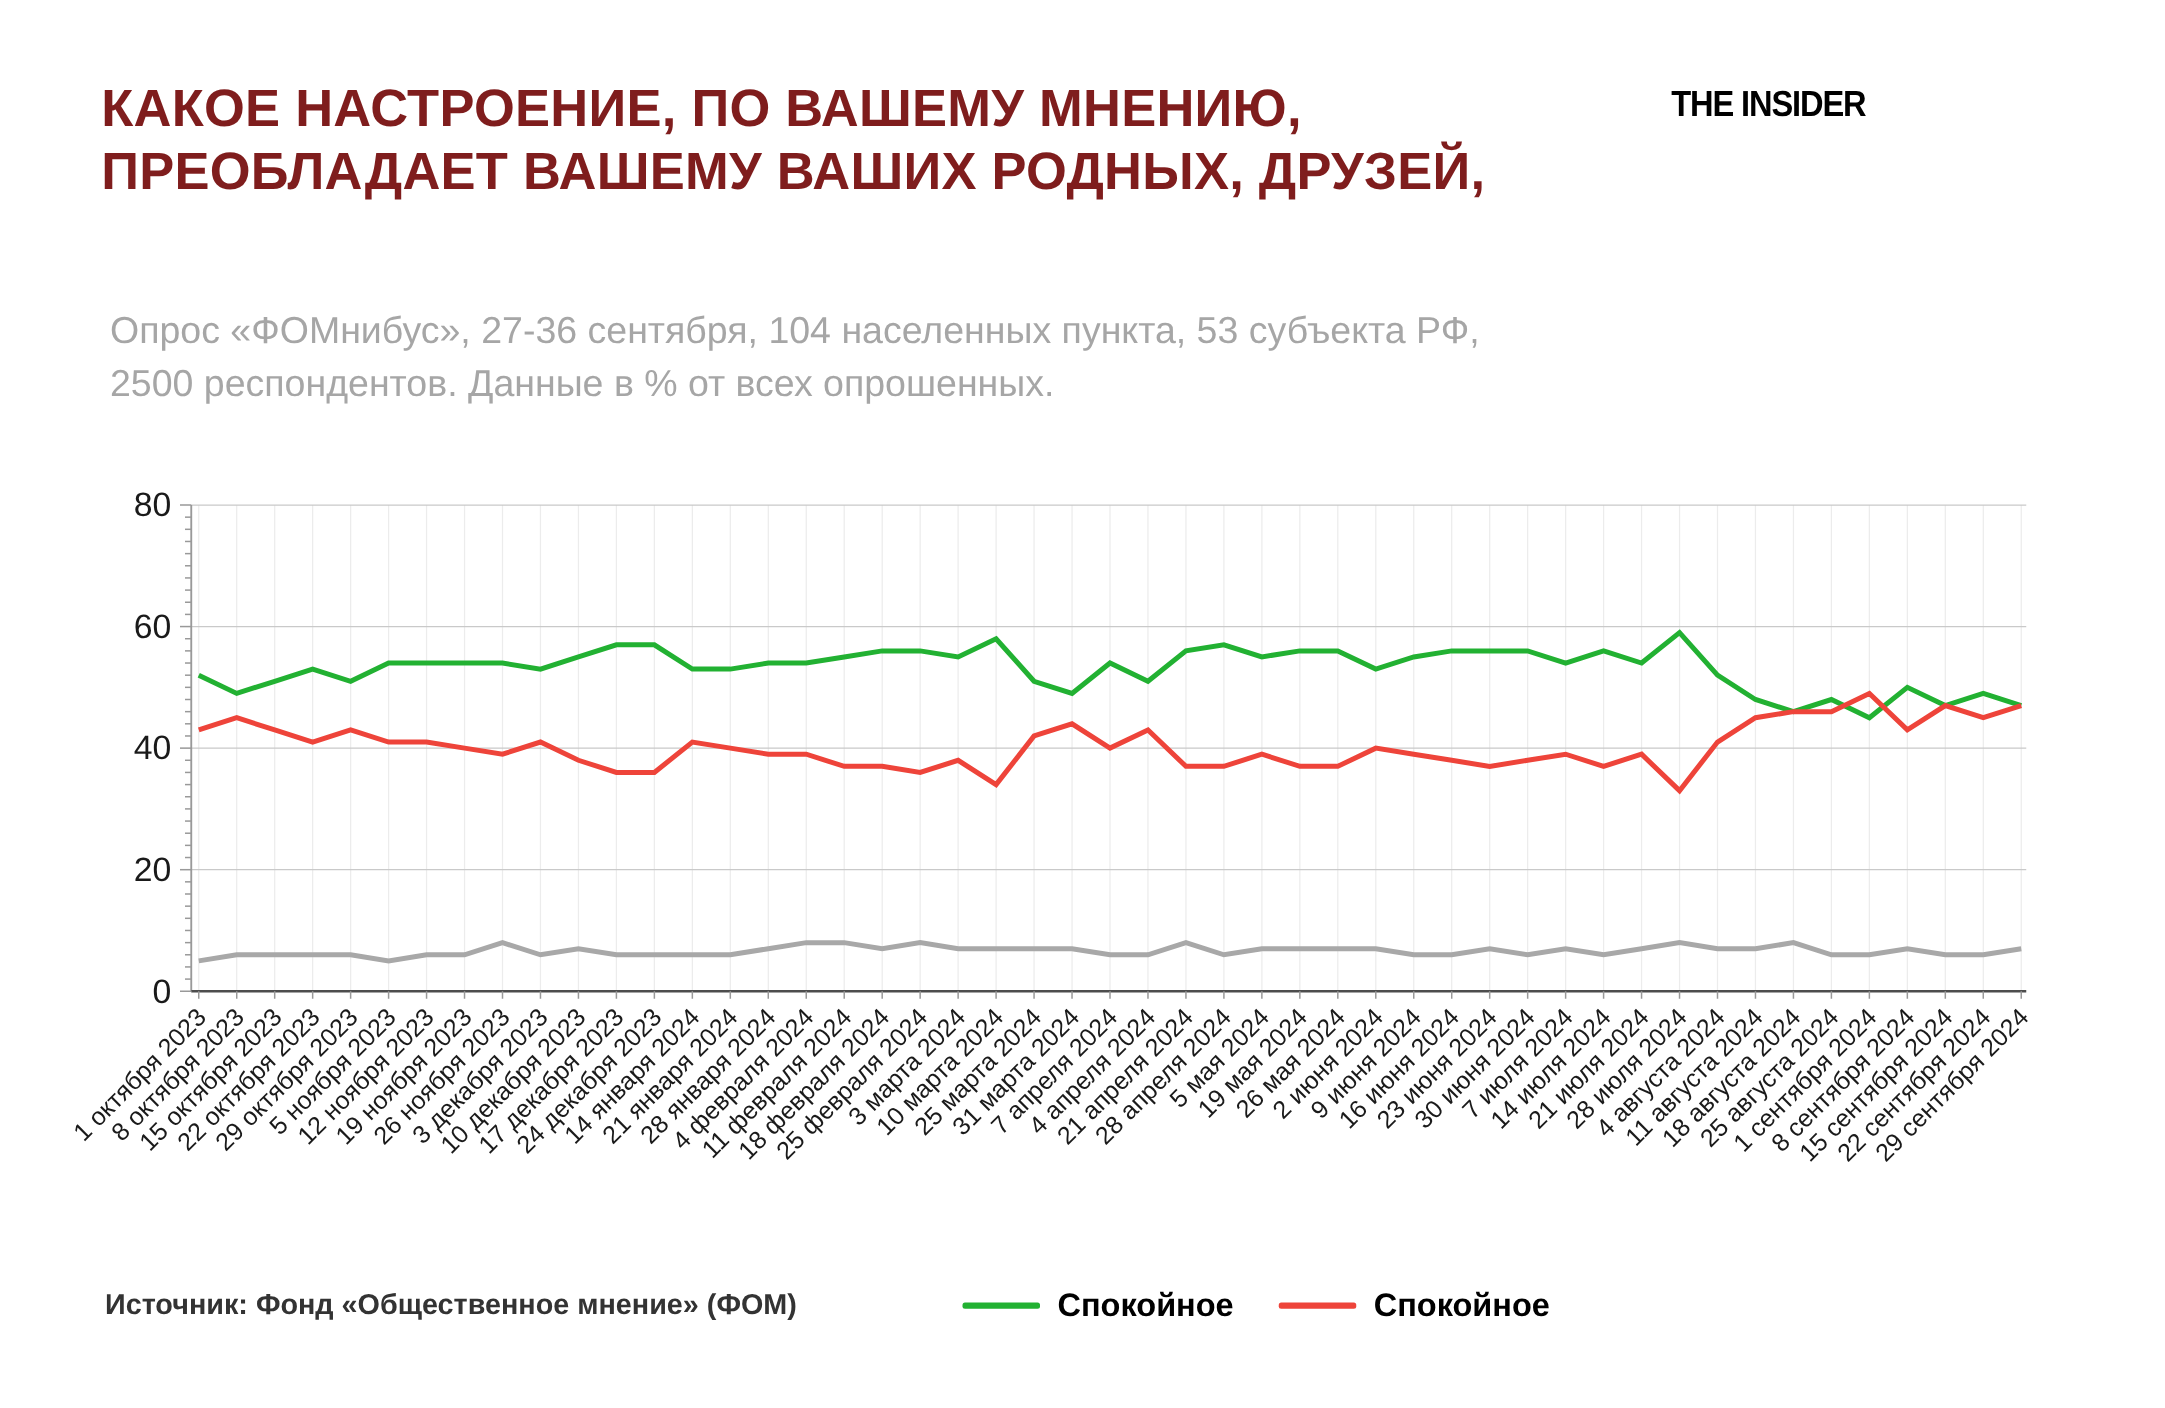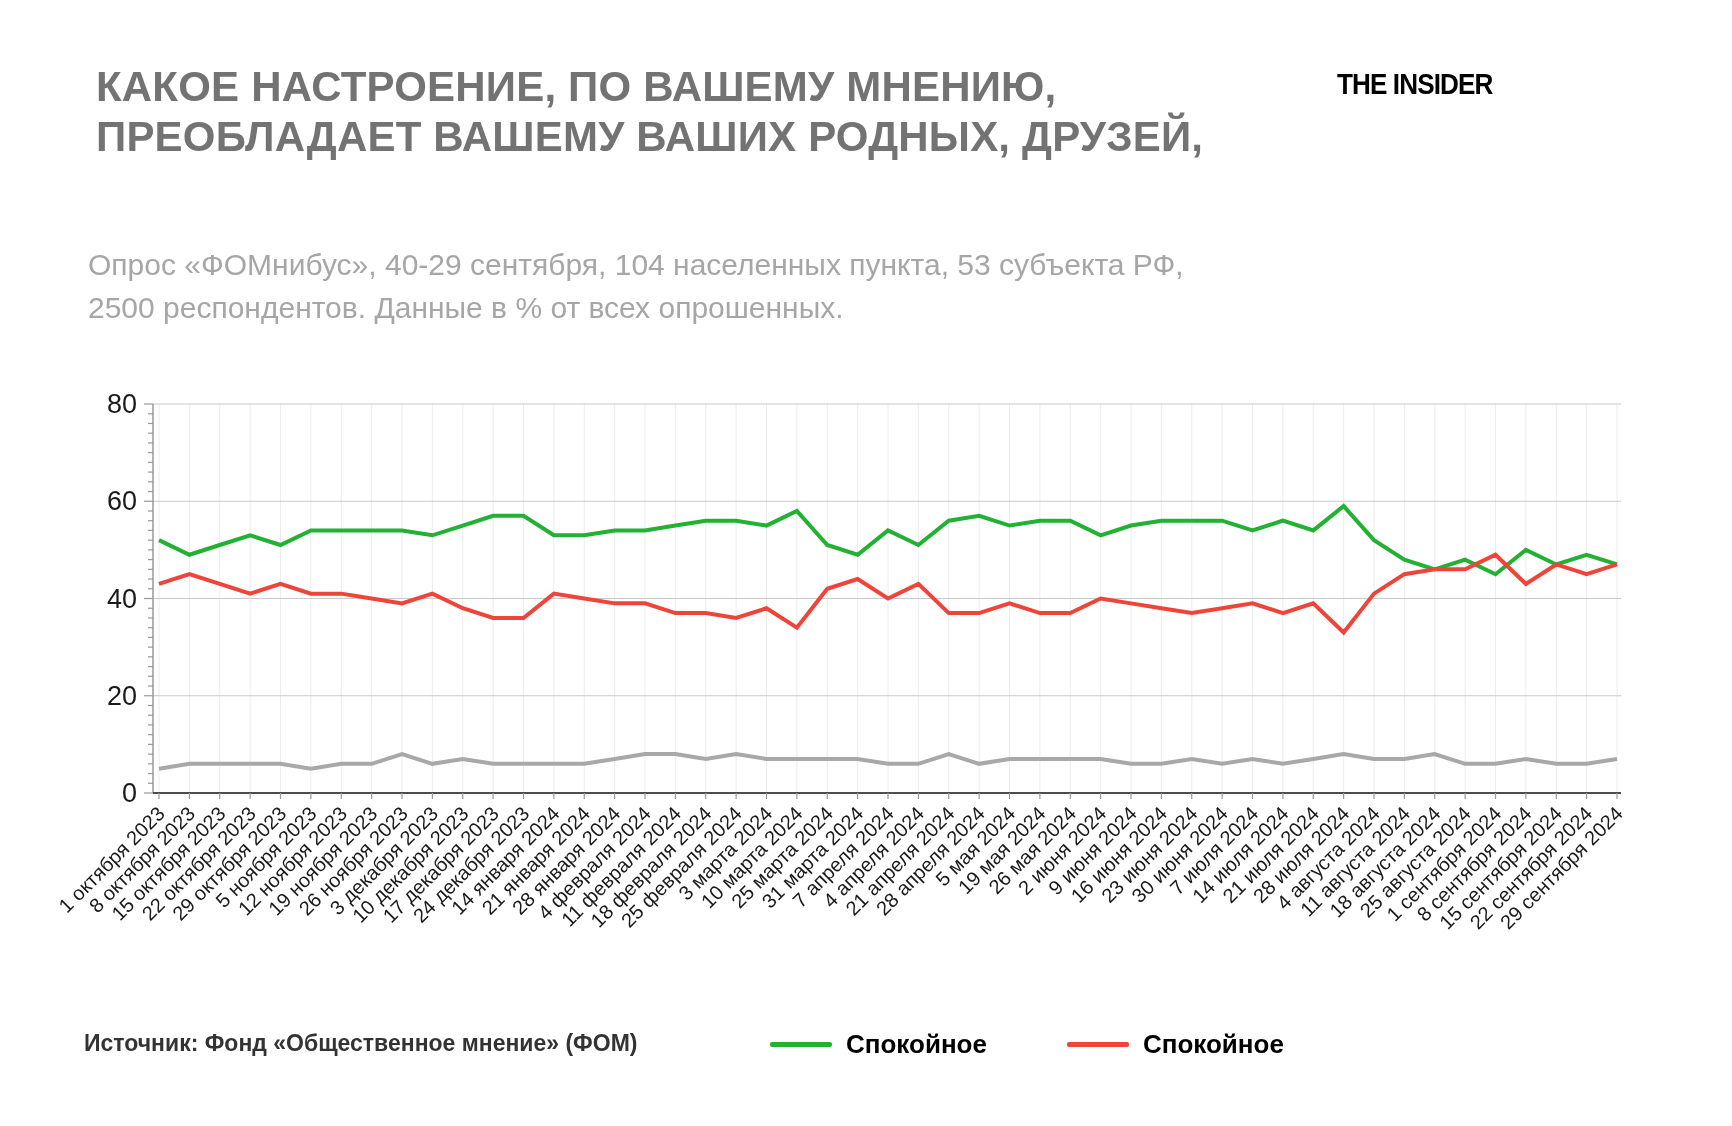--- a/index.html
+++ b/index.html
@@ -1,59 +1,59 @@
 <!DOCTYPE html>
 <html><head>
 <meta charset="utf-8">
 <style>
   html,body{margin:0;padding:0;background:#fff;}
   body{
     width:1732px;height:1126px;position:relative;overflow:hidden;
     font-family:"Liberation Sans",sans-serif;color:#000;
   }
   .title{
-    position:absolute;left:96px;top:62px;
-    font-size:42px;font-weight:700;line-height:50px;color:#737373;
+    position:absolute;left:81px;top:62px;
+    font-size:42px;font-weight:700;line-height:50px;color:#7f1d1d;
     letter-spacing:0.2px;white-space:nowrap;
   }
   .logo{
     position:absolute;left:1337px;top:68px;
     font-size:29px;font-weight:800;letter-spacing:-1px;color:#000;
     transform:scaleX(.9);transform-origin:left top;white-space:nowrap;
   }
   .subtitle{
     position:absolute;left:88px;top:243px;
     font-size:30px;font-weight:400;line-height:43px;color:#a6a6a6;
     white-space:nowrap;
   }
   .chart-svg{position:absolute;left:0;top:0;width:1732px;height:1126px;}
   .legend{
     position:absolute;left:770px;top:1029px;
-    display:flex;align-items:flex-start;gap:80px;white-space:nowrap;
+    display:flex;align-items:flex-start;gap:36px;white-space:nowrap;
   }
   .legend-item{display:flex;align-items:center;gap:14px;}
   .legend-swatch{display:inline-block;width:62px;height:5px;border-radius:2px;}
   .legend-label{font-size:26px;font-weight:700;color:#000;}
   .source{
     position:absolute;left:84px;top:1030px;
     font-size:23px;font-weight:700;color:#333;white-space:nowrap;
   }
 </style>
 </head>
 <body>
 
 <div class="title">
   <div>КАКОЕ НАСТРОЕНИЕ, ПО ВАШЕМУ МНЕНИЮ,</div>
   <div>ПРЕОБЛАДАЕТ ВАШЕМУ ВАШИХ РОДНЫХ, ДРУЗЕЙ,</div>
 </div>
 
 <div class="logo">THE INSIDER</div>
 
 <div class="subtitle">
-  <div>Опрос «ФОМнибус», 40-29 сентября, 104 населенных пункта, 53 субъекта РФ,</div>
+  <div>Опрос «ФОМнибус», 27-36 сентября, 104 населенных пункта, 53 субъекта РФ,</div>
   <div>2500 респондентов. Данные в % от всех опрошенных.</div>
 </div>
 
 <svg class="chart-svg" viewBox="0 0 1732 1126" xmlns="http://www.w3.org/2000/svg">
     <g>
       <line x1="159" y1="404" x2="159" y2="793" stroke="#ececec" stroke-width="1"></line>
       <line x1="189.375" y1="404" x2="189.375" y2="793" stroke="#ececec" stroke-width="1"></line>
       <line x1="219.75" y1="404" x2="219.75" y2="793" stroke="#ececec" stroke-width="1"></line>
       <line x1="250.125" y1="404" x2="250.125" y2="793" stroke="#ececec" stroke-width="1"></line>
       <line x1="280.5" y1="404" x2="280.5" y2="793" stroke="#ececec" stroke-width="1"></line>

